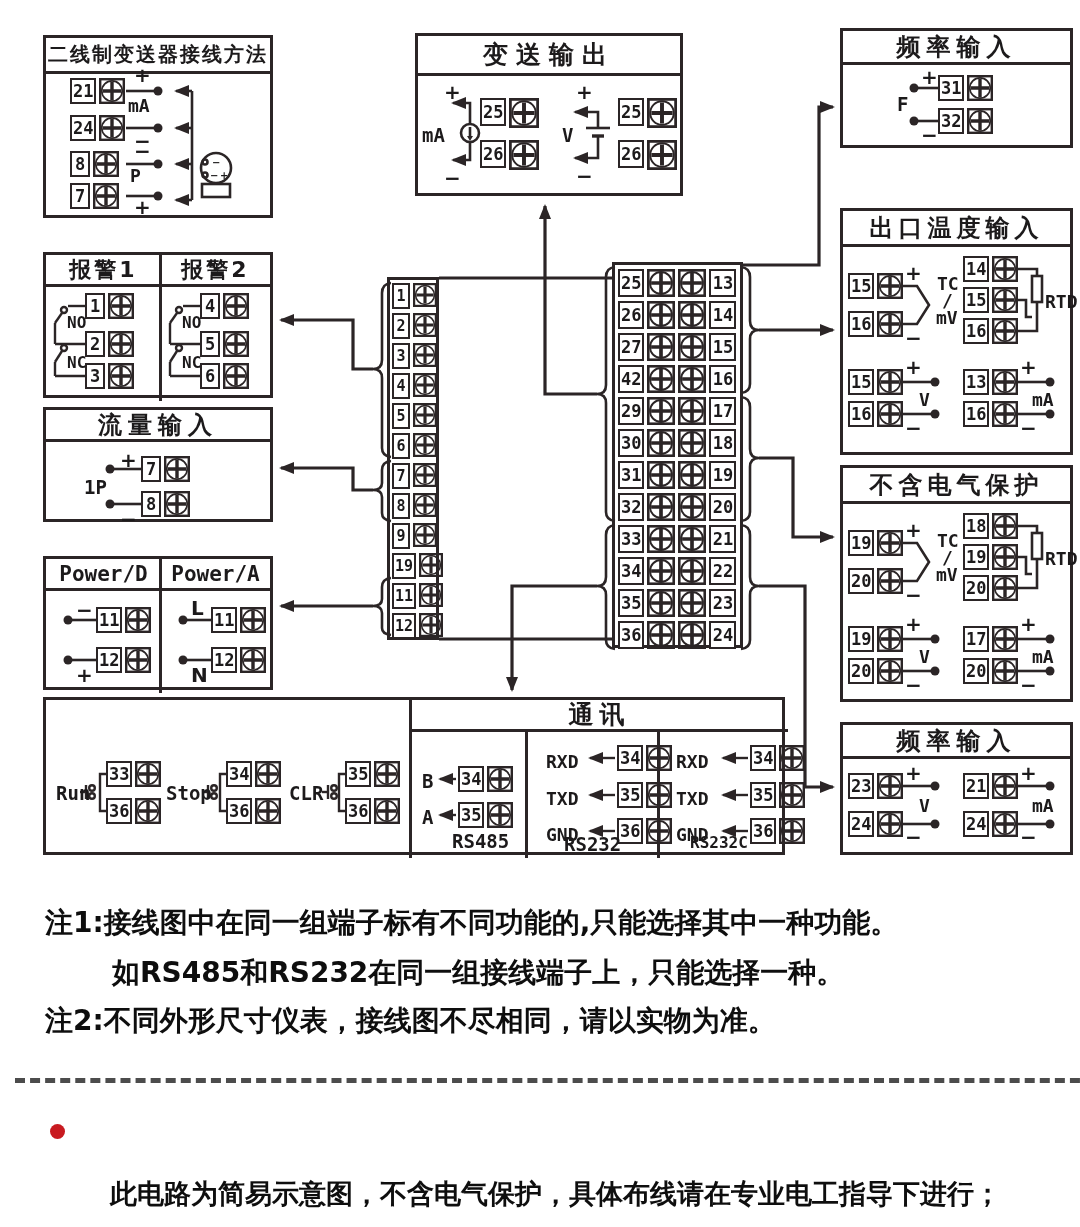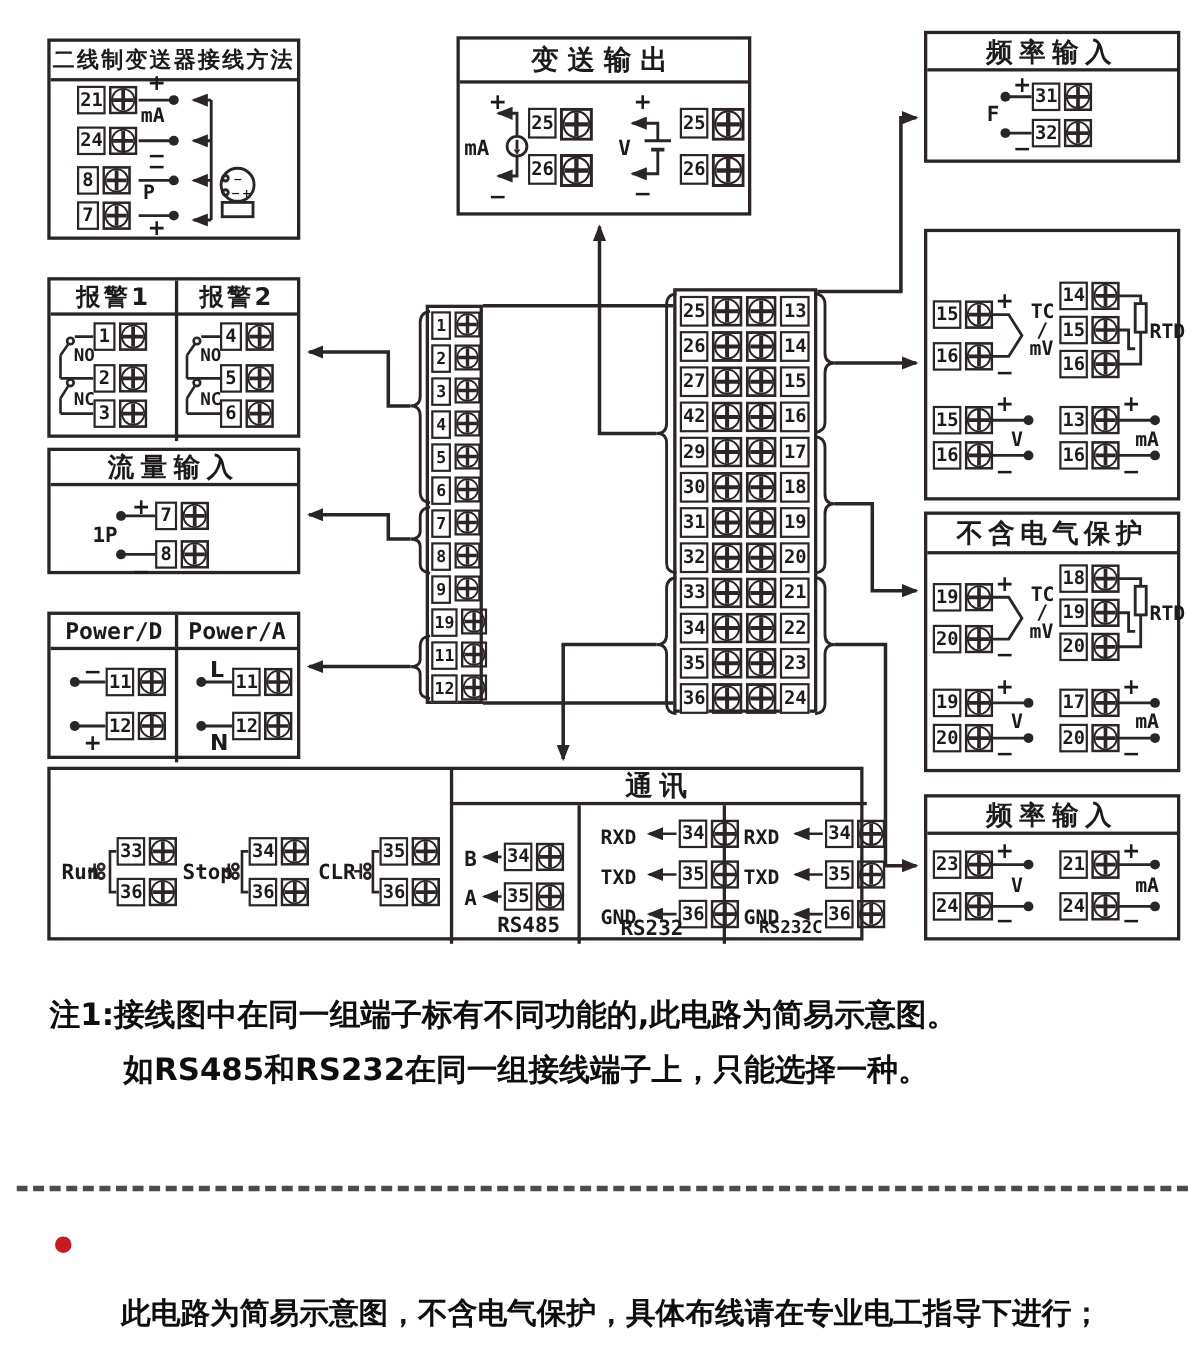--- a/index.html
+++ b/index.html
@@ -339,20 +339,21 @@
         <span class="tn">32</span>
         <span class="sc"><svg width="26" height="26" viewBox="0 0 26 26">
             <rect x="1.2" y="1.2" width="23.6" height="23.6" fill="none" stroke="#2b2526" stroke-width="2.4"></rect>
             <circle cx="13" cy="13" r="10.2" fill="none" stroke="#2b2526" stroke-width="1.7"></circle>
             <path d="M13 3.8 V22.2 M3.8 13 H22.2" fill="none" stroke="#2b2526" stroke-width="3.4"></path>
           </svg></span>
       </div>
   </div>
 
   <div class="box" style="left:825px;top:208px;width:233px;height:247px">
+    <div class="ttl" style="height:36px;font-size:24px;letter-spacing:5px">出口温度输入</div>
     <svg class="wire" width="233" height="247">
       <g stroke="#2b2526" stroke-width="2.6" fill="none">
         <path d="M58,75 H74 L86,94 L74,113 H58"></path>
         <path d="M173,58 H194 V65"></path>
           <rect x="189" y="65" width="10" height="26"></rect>
         <path d="M173,120 H194 V91"></path>
           <path d="M173,89 H183 V106 H189"></path>
         <path d="M58,171 H90"></path>
           <path d="M58,203 H90"></path>
           <path d="M173,171 H205"></path>
@@ -1065,20 +1066,21 @@
       <path d="M358,606 L266,606" marker-end="url(#ah)"></path>
       <path d="M582,394 L530,394 L530,206" marker-end="url(#ah)"></path>
       <path d="M582,586 L497,586 L497,690" marker-end="url(#ah)"></path>
       <path d="M728,265 L804,265 L804,107 L818,107" marker-end="url(#ah)"></path>
       <path d="M744,330 L818,330" marker-end="url(#ah)"></path>
       <path d="M744,458 L778,458 L778,537 L818,537" marker-end="url(#ah)"></path>
       <path d="M744,586 L790,586 L790,787 L818,787" marker-end="url(#ah)"></path>
     </g>
   </svg>
 
-  <div class="note" style="left:30px;top:904px"><span>注1:</span><span>接线图中在同一组端子标有不同功能的,此电路为简易示意图。</span></div>
+  <div class="note" style="left:30px;top:904px"><span>注1:</span><span>接线图中在同一组端子标有不同功能的,只能选择其中一种功能。</span></div>
   <div class="note" style="left:97px;top:954px">如RS485和RS232在同一组接线端子上，只能选择一种。</div>
+  <div class="note" style="left:30px;top:1002px"><span>注2:</span><span>不同外形尺寸仪表，接线图不尽相同，请以实物为准。</span></div>
 
   <div id="dash" style="top:1078px"></div>
   <div id="bullet" style="left: 35px; top: 1124px; background: rgb(200, 26, 32);"></div>
   <div id="fnote" style="left:95px;top:1176px">此电路为简易示意图，不含电气保护，具体布线请在专业电工指导下进行；</div>
 
 </div>
 
 </body></html>

